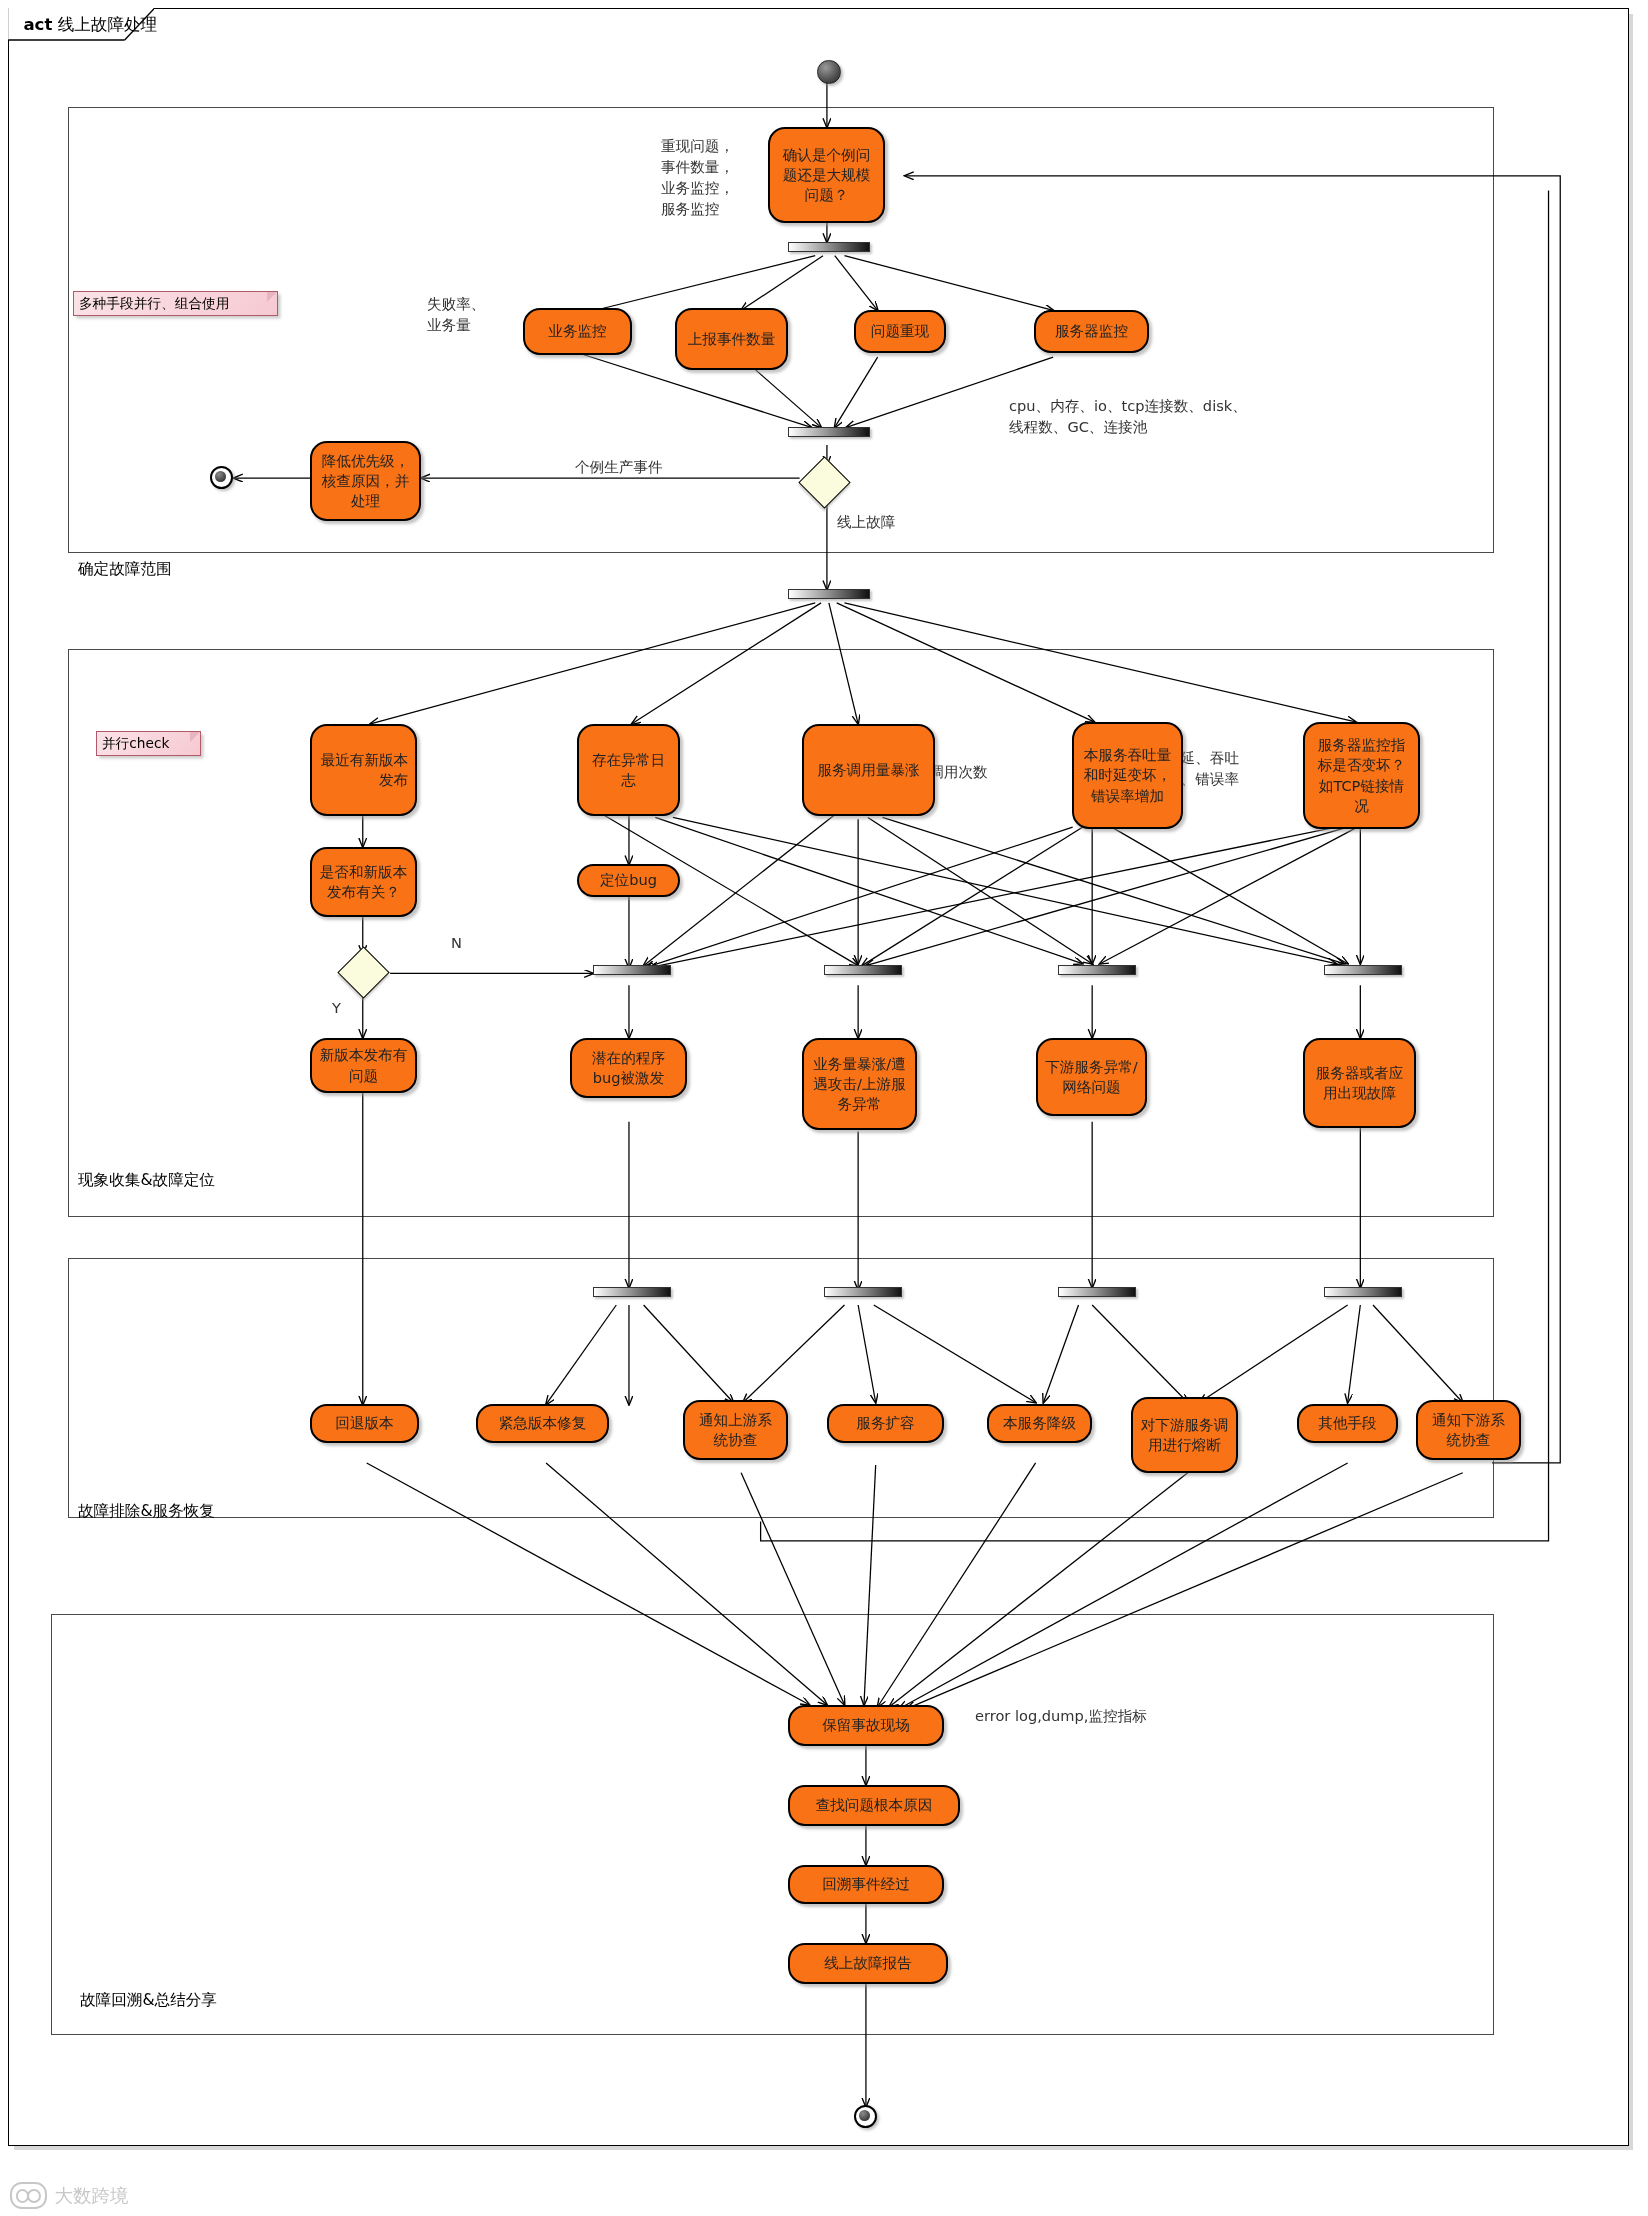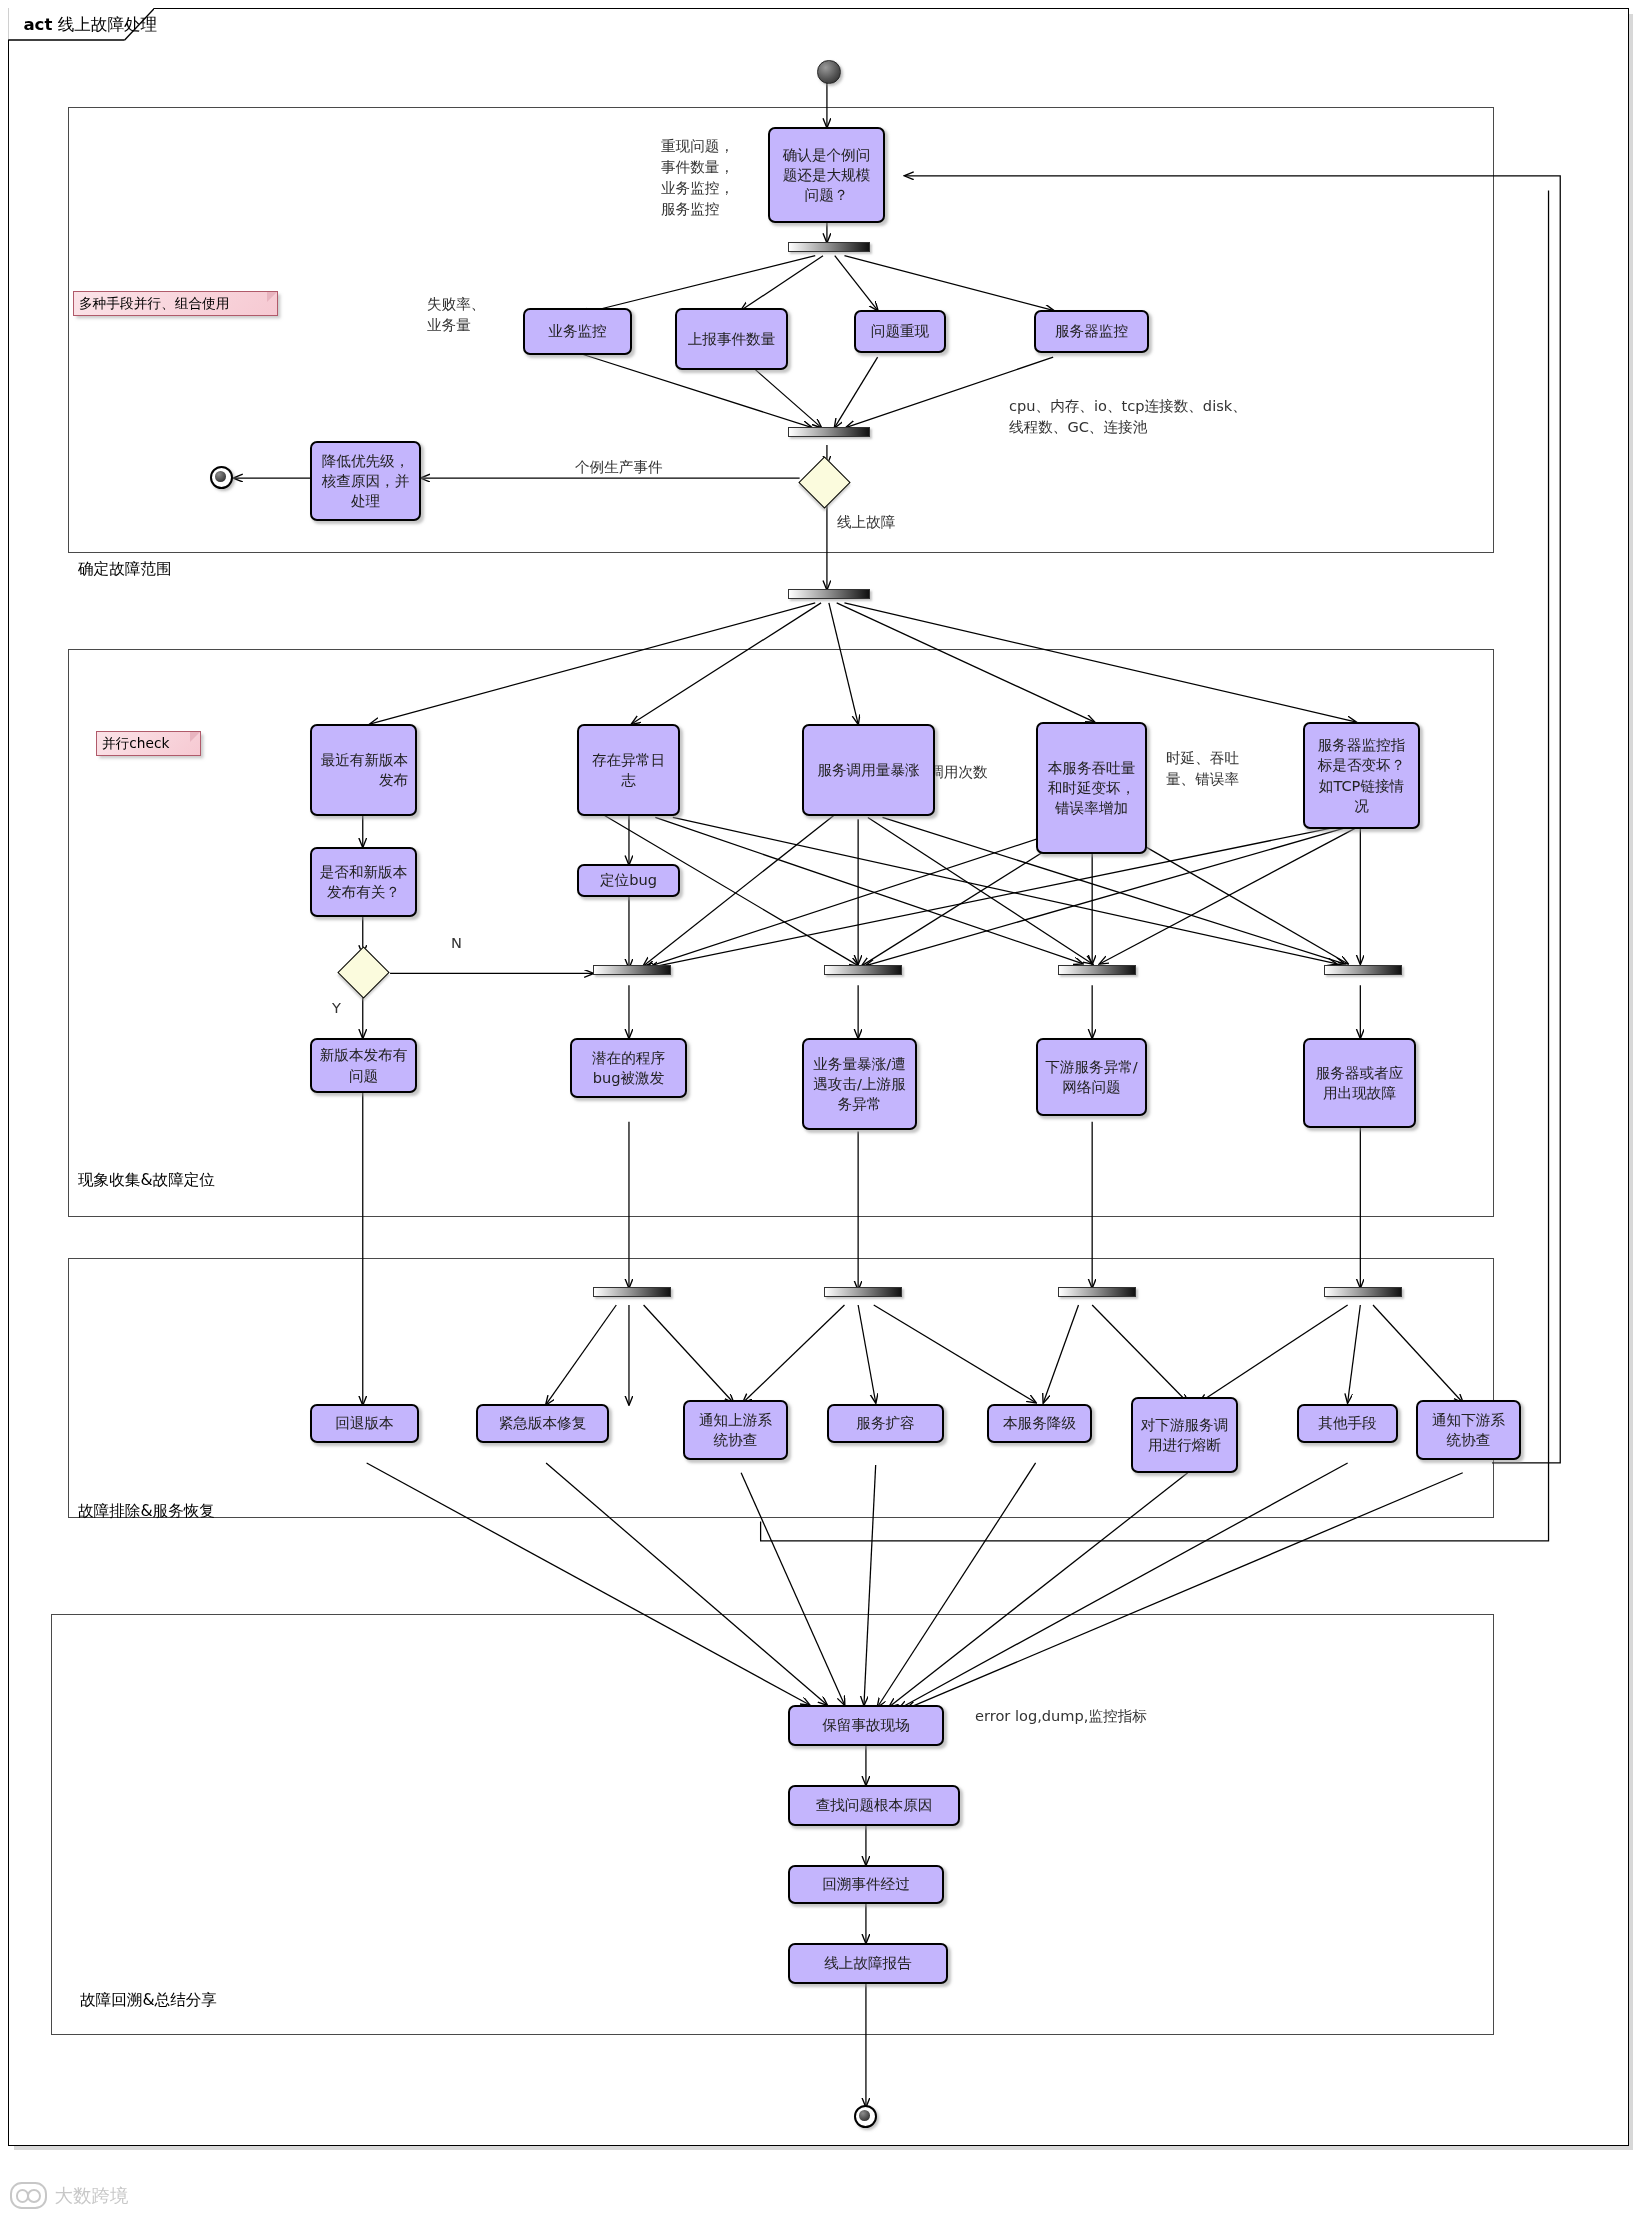--- a/index.html
+++ b/index.html
@@ -12,23 +12,23 @@
   .frame-tab{position:absolute;font-size:16.6px;color:#000;white-space:nowrap;}
   .frame-tab b{font-weight:bold;}
 
   
   .lane{position:absolute;border:1px solid #4a4a4a;background:transparent;}
   .lane-label{position:absolute;font-size:15.6px;color:#000;white-space:nowrap;}
 
   
   .node{
     position:absolute;
-    background:#c4b5fd;
+    background:#f97316;
     border:2px solid #000;
-    border-radius:7px;
+    border-radius:17px;
     box-shadow:2.9px 2.9px 2.9px rgba(150,150,150,.55);
     font-size:14.6px;
     line-height:1.38;
     color:#222;
     padding:4.9px 6.8px;
     box-sizing:border-box;
     display:flex;align-items:center;justify-content:center;
     text-align:center;
   }
 
@@ -283,21 +283,21 @@
   <div class="node" style="left:768px;top:127px;width:117px;height:96px;">确认是个例问题还是大规模问题？</div>
   <div class="node" style="left:523px;top:308px;width:109px;height:47px;">业务监控</div>
   <div class="node" style="left:675px;top:308px;width:113px;height:62px;">上报事件数量</div>
   <div class="node" style="left:854px;top:310px;width:92px;height:43px;">问题重现</div>
   <div class="node" style="left:1034px;top:310px;width:115px;height:43px;">服务器监控</div>
   <div class="node" style="left:310px;top:441px;width:111px;height:80px;">降低优先级，核查原因，并处理</div>
 
   <div class="node" style="left:310px;top:724px;width:107px;height:92px;text-align:right;">最近有新版本发布</div>
   <div class="node" style="left:577px;top:724px;width:103px;height:92px;">存在异常日志</div>
   <div class="node" style="left:802px;top:724px;width:133px;height:92px;">服务调用量暴涨</div>
-  <div class="node" style="left:1036px;top:722px;width:111px;height:132px;">本服务吞吐量和时延变坏，错误率增加</div>
+  <div class="node" style="left:1072px;top:722px;width:111px;height:107px;">本服务吞吐量和时延变坏，错误率增加</div>
   <div class="node" style="left:1303px;top:722px;width:117px;height:107px;">服务器监控指标是否变坏？如TCP链接情况</div>
 
   <div class="node" style="left:310px;top:847px;width:107px;height:70px;">是否和新版本发布有关？</div>
   <div class="node" style="left:577px;top:864px;width:103px;height:33px;">定位bug</div>
 
   <div class="node" style="left:310px;top:1038px;width:107px;height:55px;">新版本发布有问题</div>
   <div class="node" style="left:570px;top:1038px;width:117px;height:60px;">潜在的程序bug被激发</div>
   <div class="node" style="left:802px;top:1038px;width:115px;height:92px;">业务量暴涨/遭遇攻击/上游服务异常</div>
   <div class="node" style="left:1036px;top:1038px;width:111px;height:78px;">下游服务异常/网络问题</div>
   <div class="node" style="left:1303px;top:1038px;width:113px;height:90px;">服务器或者应用出现故障</div>

